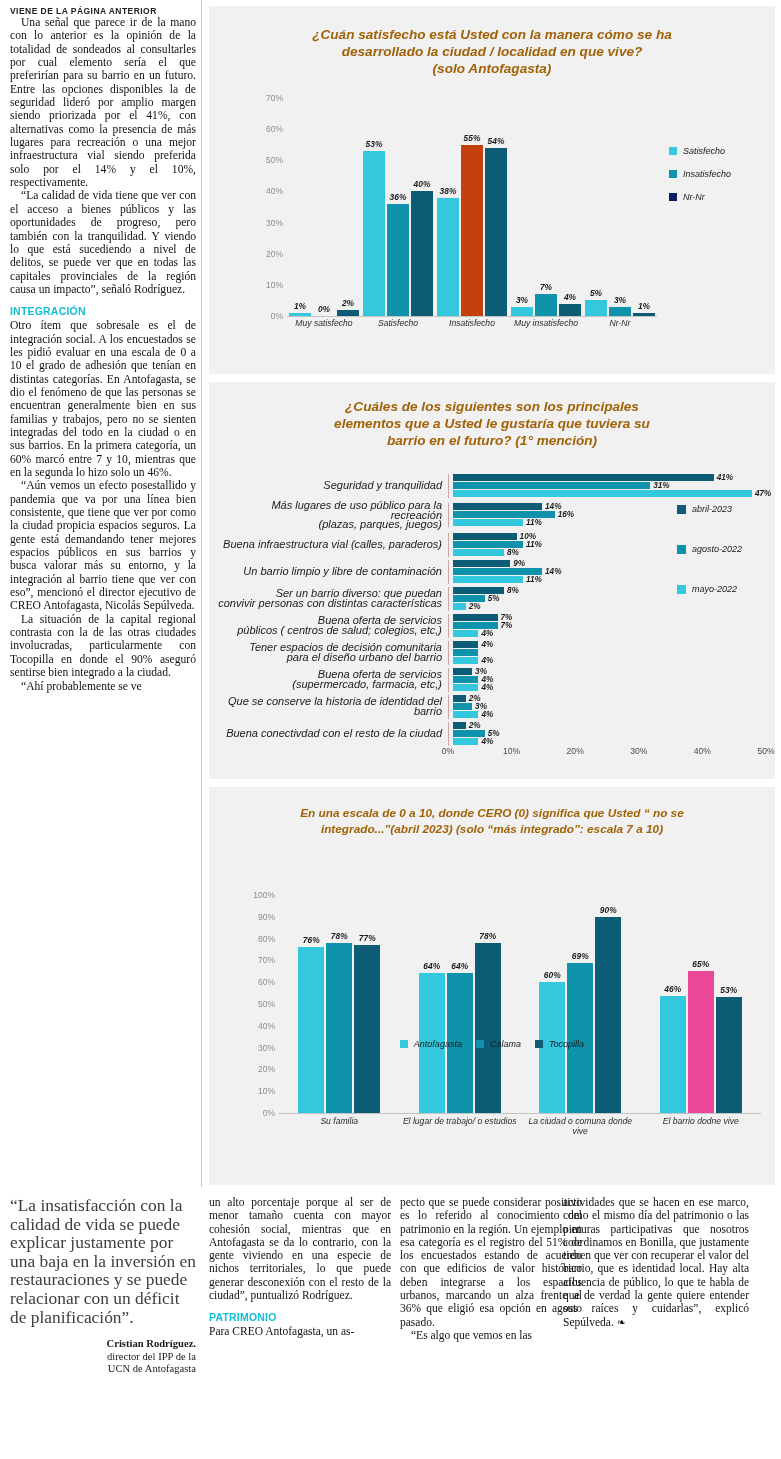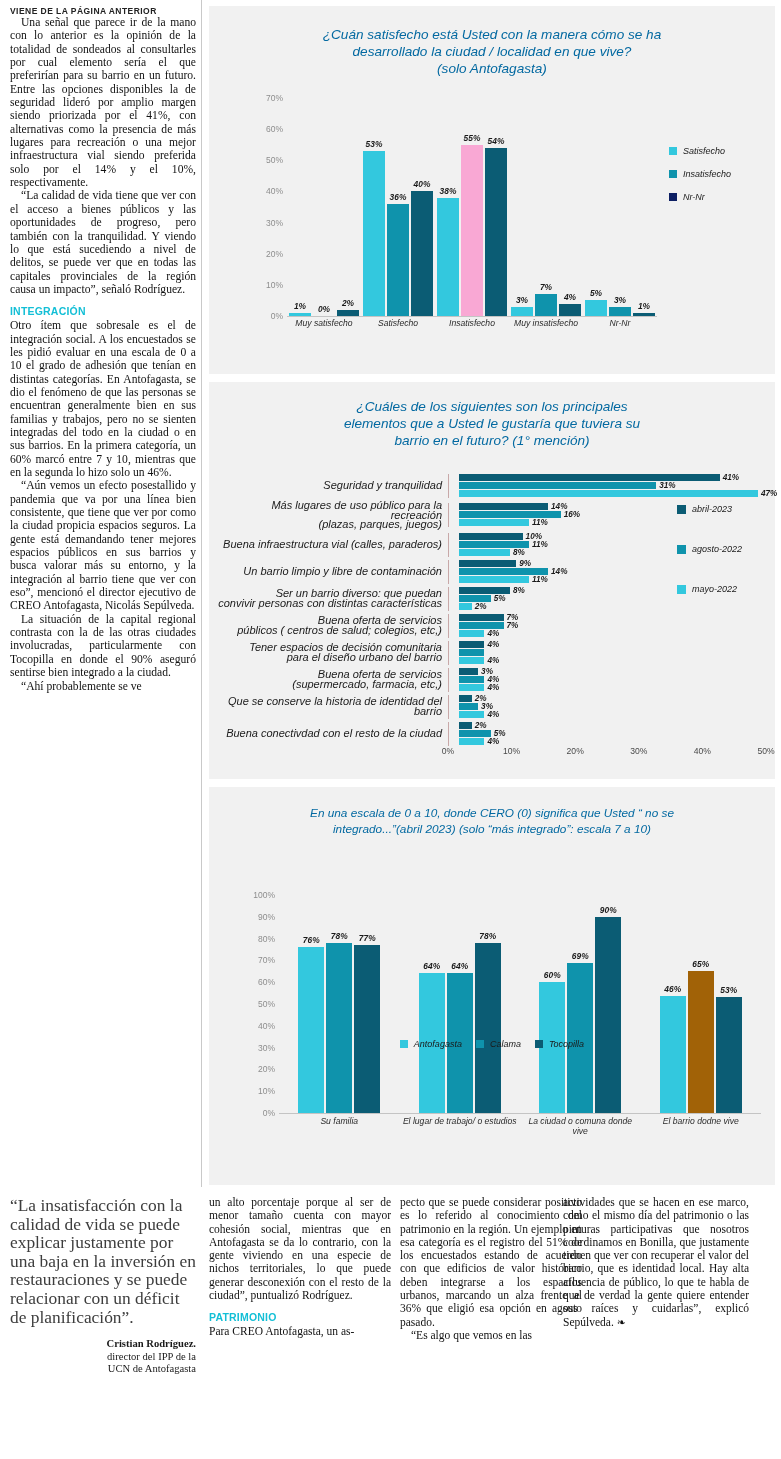--- a/index.html
+++ b/index.html
@@ -57,23 +57,23 @@
   
   .panel{
     position:absolute;background:#f1f1f1;
   }
   #panel-1{left:209px;top:6px;width:566px;height:368px;}
   #panel-2{left:209px;top:382px;width:566px;height:397px;}
   #panel-3{left:209px;top:787px;width:566px;height:398px;}
 
   .chart-title{
     font-family:"Liberation Sans",sans-serif;
-    font-style:italic;font-weight:400;
+    font-style:italic;font-weight:700;
     font-size:13.6px;line-height:17px;
-    text-align:center;color:#0369a1;
+    text-align:center;color:#a16207;
     margin:0;padding:20px 46px 0 46px;
   }
   #panel-2 .chart-title{font-size:13.6px;padding-top:16px;}
   #panel-3 .chart-title{font-size:11.8px;line-height:16px;padding:18px 40px 0 40px;}
 
   
   .axis-lbl{
     font-family:"Liberation Sans",sans-serif;
     font-size:8.5px;color:#8d8d8d;
   }
@@ -120,21 +120,21 @@
 
   
   #c2-plot{position:absolute;left:8px;top:92px;width:550px;height:290px;}
   #c2-rows{position:absolute;left:0;top:0;width:100%;}
   .hrow{display:flex;align-items:center;margin-bottom:3px;}
   .hrow-lbl{
     width:225px;flex:0 0 225px;text-align:right;padding-right:6px;
     font-family:"Liberation Sans",sans-serif;font-style:italic;
     font-size:11px;line-height:9.6px;color:#1a1a1a;
   }
-  .hbars{flex:1 1 auto;border-left:1.3px solid #c8a8a8;padding-left:10px;}
+  .hbars{flex:1 1 auto;border-left:1.3px solid #c8a8a8;padding-left:4px;}
   .hbar-line{display:flex;align-items:center;height:7px;margin-bottom:1px;}
   .hbar{height:7px;}
   .hbar-line .val-lbl{margin-left:3px;font-size:8.2px;}
   #c2-xaxis{
     position:absolute;left:225px;right:0;top:272px;
     display:flex;
   }
   #c2-xaxis span{
     position:absolute;transform:translateX(-50%);
     font-family:"Liberation Sans",sans-serif;font-size:8.6px;color:#4a4a4a;
@@ -255,21 +255,21 @@
               </div>
             </div>
           </div>
           <div class="grp">
             <div class="bar-wrap">
               <div class="bar" style="height: 118.343px; background: rgb(51, 200, 222);">
                 <span class="val-lbl">38%</span>
               </div>
             </div>
             <div class="bar-wrap">
-              <div class="bar" style="height: 171.286px; background: #f9a8d4;">
+              <div class="bar" style="height: 171.286px; background: #c2410c;">
                 <span class="val-lbl">55%</span>
               </div>
             </div>
             <div class="bar-wrap">
               <div class="bar" style="height: 168.171px; background: rgb(11, 92, 116);">
                 <span class="val-lbl">54%</span>
               </div>
             </div>
           </div>
           <div class="grp">
@@ -631,21 +631,21 @@
               </div>
             </div>
           </div>
           <div class="grp">
             <div class="bar-wrap">
               <div class="bar" style="height: 117px; background: rgb(51, 200, 222);">
                 <span class="val-lbl">46%</span>
               </div>
             </div>
             <div class="bar-wrap">
-              <div class="bar" style="height: 141.7px; background: #a16207;">
+              <div class="bar" style="height: 141.7px; background: #ec4899;">
                 <span class="val-lbl">65%</span>
               </div>
             </div>
             <div class="bar-wrap">
               <div class="bar" style="height: 115.54px; background: rgb(11, 92, 116);">
                 <span class="val-lbl">53%</span>
               </div>
             </div>
           </div>
         </div>

